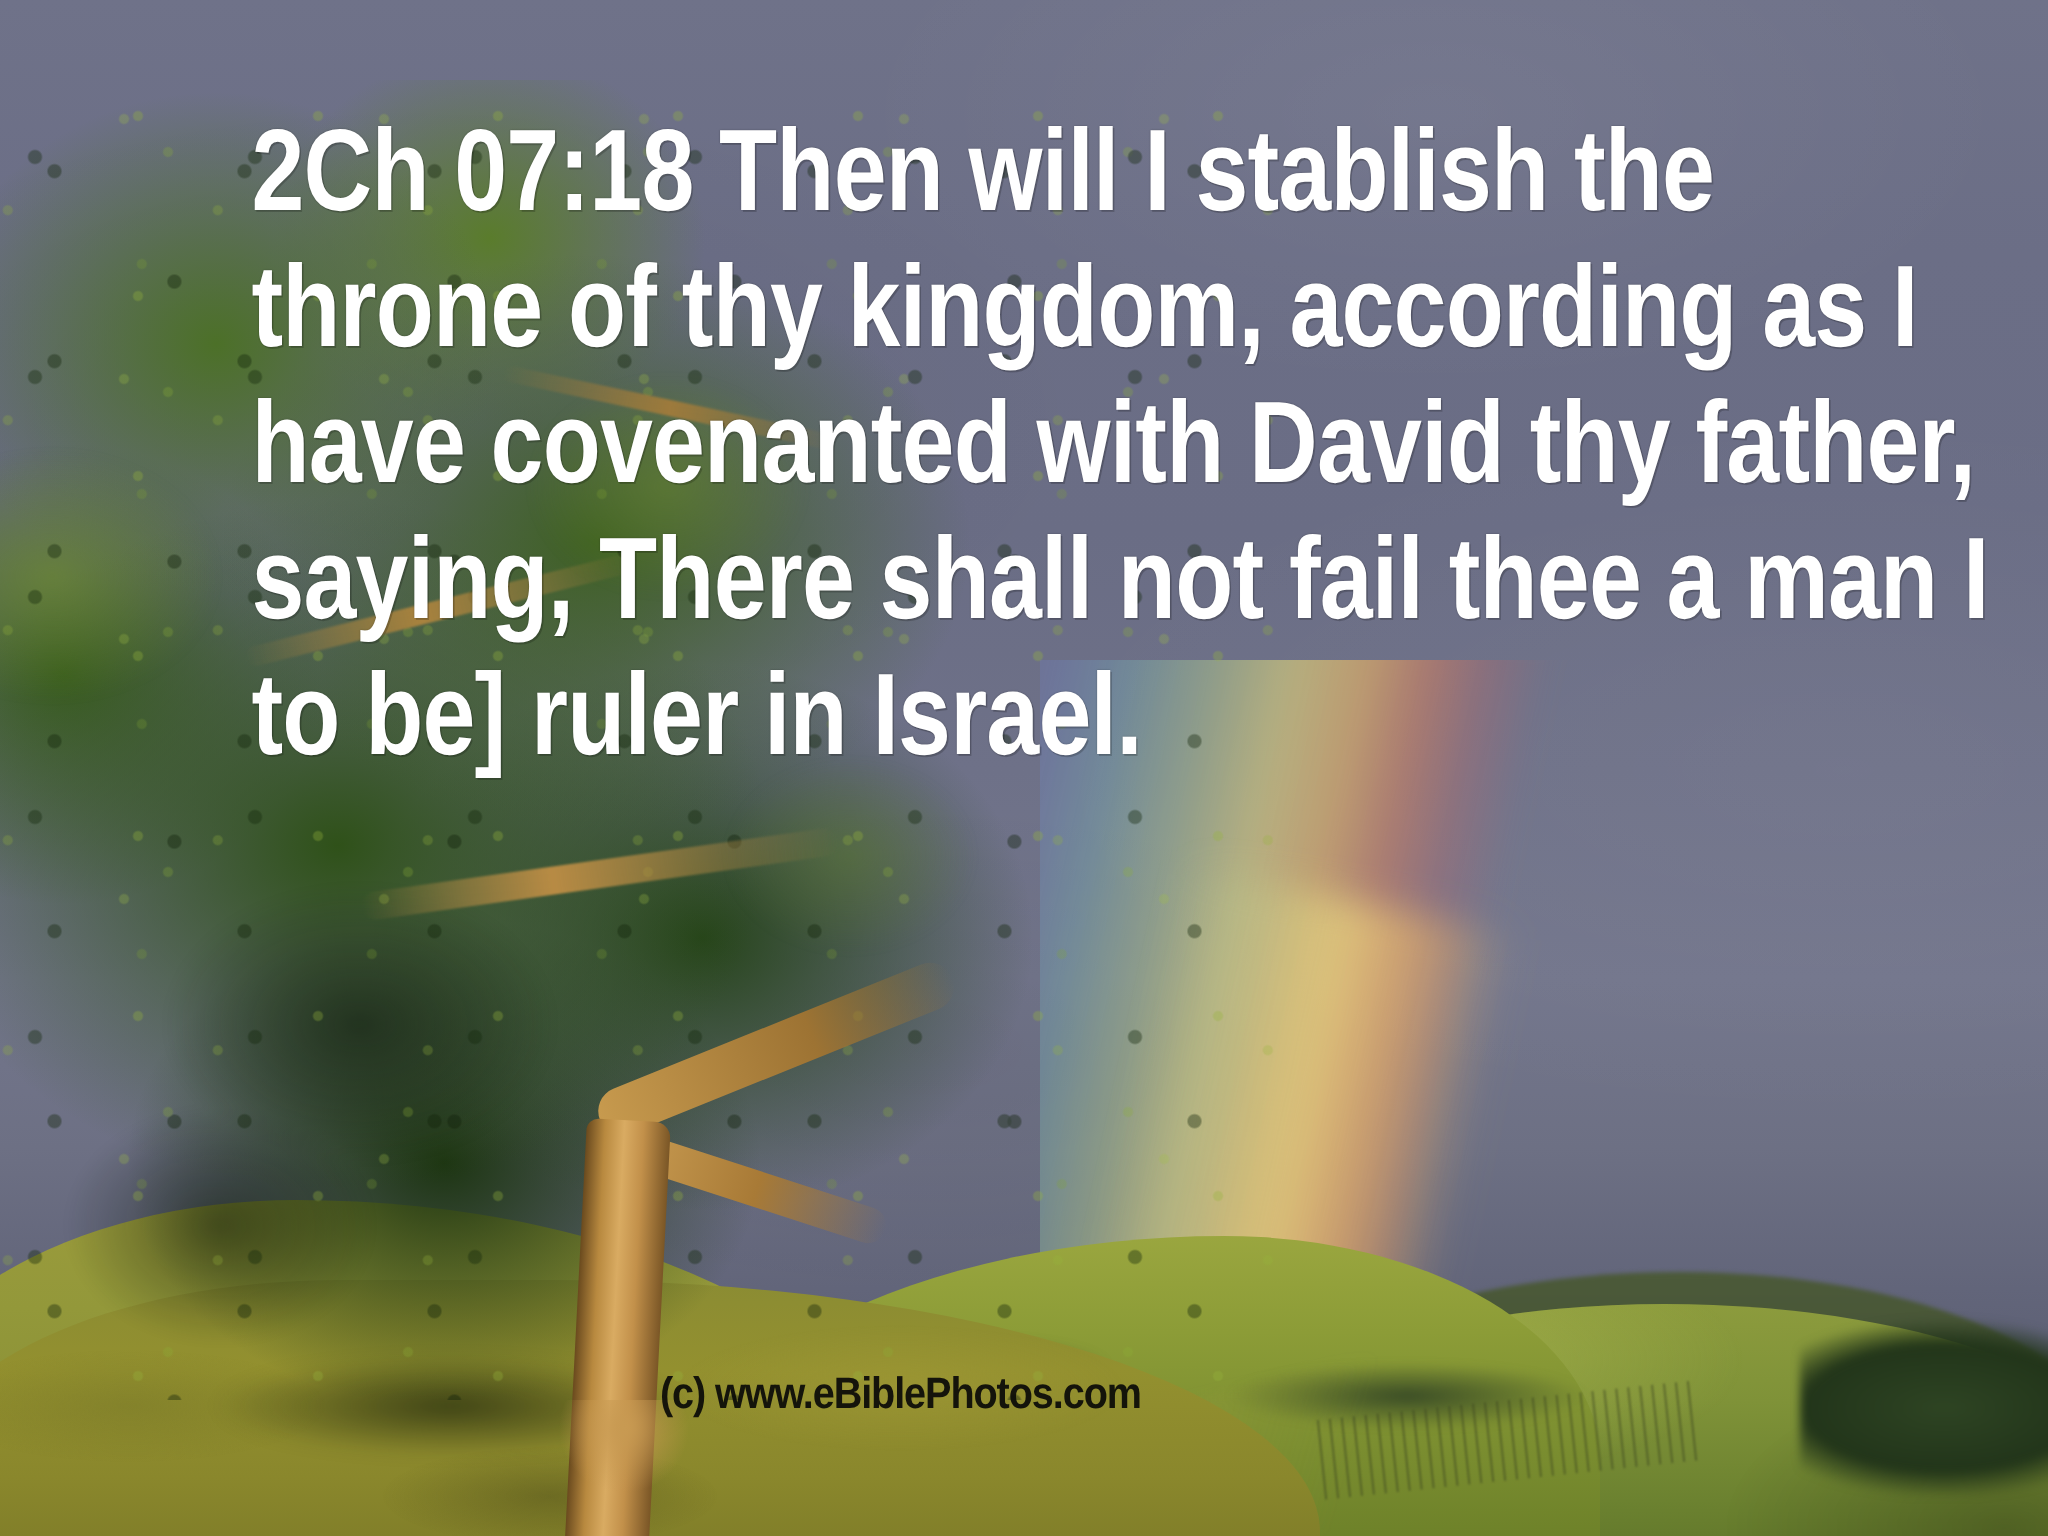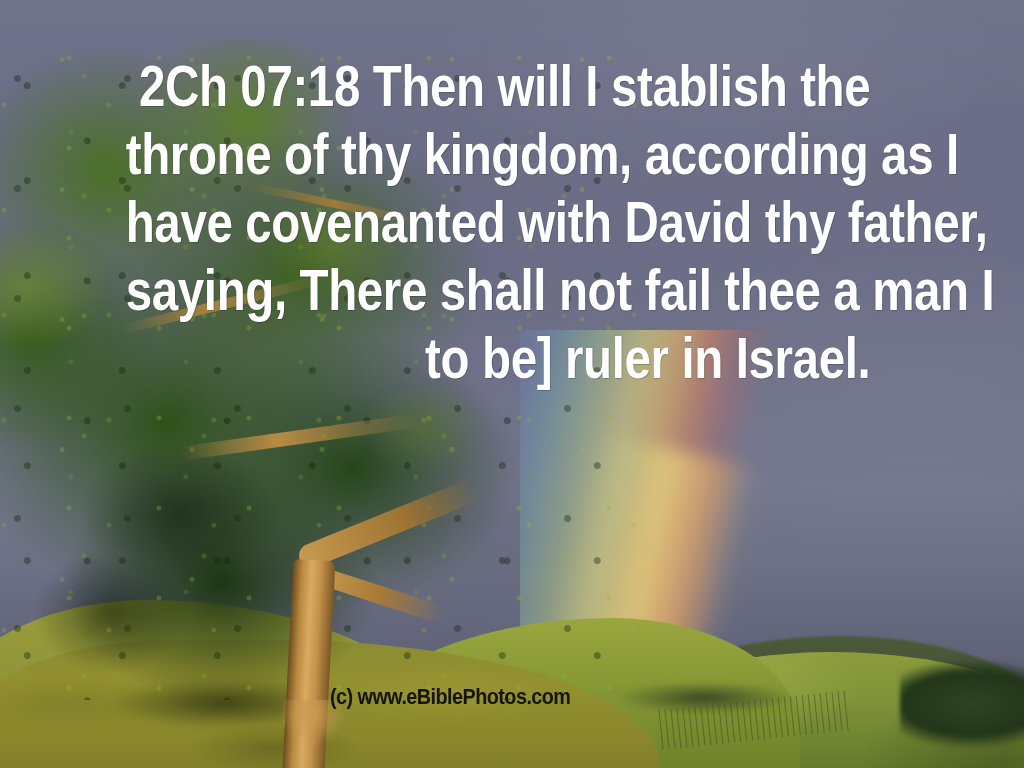--- a/index.html
+++ b/index.html
@@ -270,21 +270,21 @@
     width:330px; height:70px;
     background:radial-gradient(ellipse 165px 35px at 50% 50%, rgba(10,20,6,.62), rgba(10,20,6,0) 72%);
     filter:blur(4px);
   }
 
   
   .verse{
     position:absolute;
     left:0; top:52px;
     width:996px;
-    text-align:right;
+    text-align:left;
     z-index:40;
     padding:0 44px;
   }
   .verse-line{
     display:block;
     color:#ffffff;
     font-family:"Liberation Sans Narrow","Liberation Sans", sans-serif;
     font-weight:bold;
     font-size:58px;
     line-height:68px;

